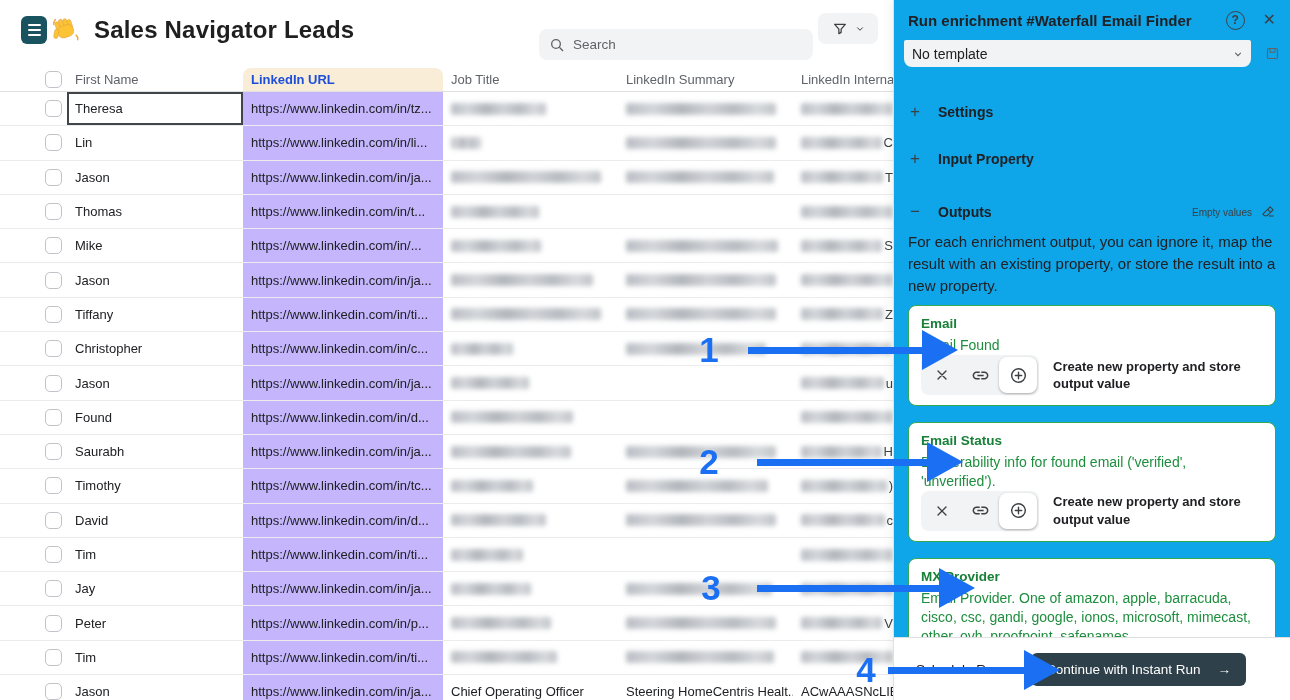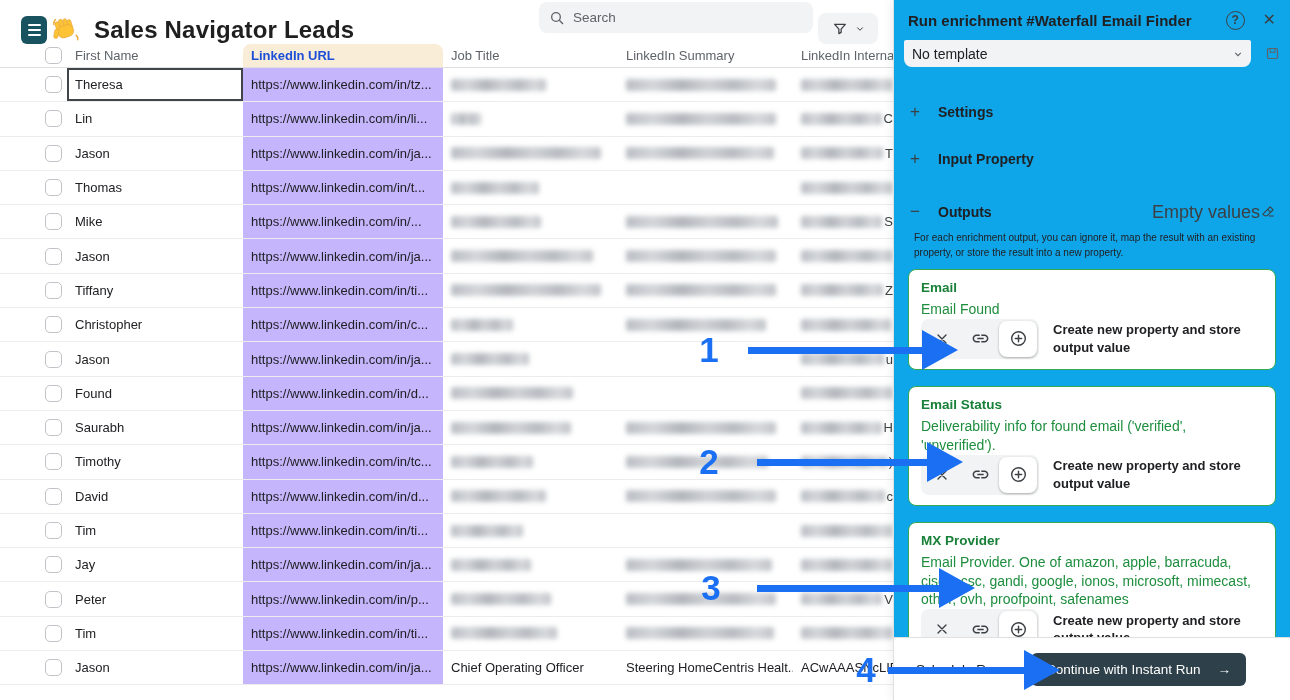--- a/index.html
+++ b/index.html
@@ -5,26 +5,26 @@
   * { margin:0; padding:0; box-sizing:border-box; }
   body { background:#fff; font-family:"Liberation Sans", sans-serif; }
   .app { position:relative; width:1290px; height:700px; overflow:hidden; background:#fff; color:#202124; }
 
   
   .toolbar { position:absolute; left:0; top:0; width:893px; height:60px; background:#fff; display:flex; align-items:center; }
   .menu-btn { position:absolute; left:21px; top:16px; width:26px; height:28px; border:none; border-radius:6px; background:#19535f; display:flex; flex-direction:column; align-items:center; justify-content:center; gap:3px; cursor:pointer; }
   .menu-btn span { display:block; width:13px; height:2px; background:#fff; border-radius:1px; }
   .wave { position:absolute; left:52px; top:17px; }
   .page-title { position:absolute; left:94px; top:16px; font-size:24px; font-weight:700; color:#1f1f1f; letter-spacing:.2px; }
-  .search-box { position:absolute; left:539px; top:2px; width:274px; height:31px; background:#f1f3f4; border-radius:8px; display:flex; align-items:center; padding:0 10px; gap:8px; }
+  .search-box { position:absolute; left:539px; top:29px; width:274px; height:31px; background:#f1f3f4; border-radius:8px; display:flex; align-items:center; padding:0 10px; gap:8px; }
   .search-box .ph { font-size:13.5px; color:#5f6368; }
   .filter-btn { position:absolute; left:818px; top:13px; width:60px; height:31px; background:#f1f3f4; border-radius:8px; display:flex; align-items:center; justify-content:center; gap:7px; cursor:pointer; }
 
   
-  .table { position:absolute; left:0; top:44px; width:893px; bottom:0; overflow:hidden; }
+  .table { position:absolute; left:0; top:68px; width:893px; bottom:0; overflow:hidden; }
   .thead, .trow { display:grid; grid-template-columns:67px 176px 200px 175px 175px 1fr; }
   .thead { height:24px; border-bottom:1px solid #e0e0e0; }
   .th { display:flex; align-items:center; font-size:13px; color:#5f6368; padding-left:8px; white-space:nowrap; overflow:hidden; }
   .th.hl { background:#f9edd8; border-radius:8px 8px 0 0; font-weight:700; color:#1d4ed8; }
   .trow { height:34.3px; border-bottom:1px solid #ececec; }
   .cell { display:flex; align-items:center; font-size:13px; color:#202124; padding-left:8px; white-space:nowrap; overflow:hidden; position:relative; }
   .cell.hl { background:#c4b5fd; }
   .cell.sel { box-shadow:inset 0 0 0 2px #404549; }
   .cb-cell { display:flex; align-items:center; justify-content:flex-end; padding-right:5px; }
   .checkbox { width:17px; height:17px; border:1.5px solid #c0c3c7; border-radius:5px; background:#fff; cursor:pointer; }
@@ -37,22 +37,22 @@
   .p-header { height:40px; display:flex; align-items:center; padding:0 14px; gap:18px; }
   .p-title { font-size:15px; font-weight:700; color:#202124; flex:1; white-space:nowrap; }
   .help-circle { width:19px; height:19px; border:1.7px solid #3c4043; border-radius:50%; font-size:12px; font-weight:700; color:#3c4043; display:flex; align-items:center; justify-content:center; cursor:pointer; flex:none; }
   .close-x { font-size:16px; color:#3c4043; cursor:pointer; flex:none; line-height:1; }
   .tpl-row { display:flex; align-items:center; padding:0 10px 0 10px; gap:14px; }
   .tpl-select { flex:1; height:27px; background:#f1f3f4; border-radius:2px 2px 8px 8px; display:flex; align-items:center; padding:0 8px; cursor:pointer; }
   .tpl-select .val { font-size:14px; color:#202124; flex:1; }
   .sec-row { display:flex; align-items:center; gap:16px; padding:0 14px; height:30px; }
   .sec-toggle { font-size:17px; color:#3c4043; width:14px; text-align:center; cursor:pointer; }
   .sec-label { font-size:14px; font-weight:700; color:#202124; flex:1; }
-  .sec-action { display:flex; align-items:center; font-size:18px; color:#3c4043; cursor:pointer; }
-  .outputs-help { margin:4px 20px 0; font-size:10px; line-height:1.45; color:#202124; }
+  .sec-action { display:flex; align-items:center; gap:8px; font-size:10px; color:#3c4043; cursor:pointer; }
+  .outputs-help { margin:4px 14px 0; font-size:15px; line-height:1.45; color:#202124; }
   .card { margin:0 14px; border:1px solid #34a853; border-radius:8px; padding:10px 12px; background:#fff; }
   .card + .card { margin-top:16px; }
   .card-name { font-size:13.5px; font-weight:700; color:#188038; }
   .card-desc { margin-top:5px; font-size:14px; line-height:1.35; color:#1e8e3e; }
   .card-controls { display:flex; align-items:center; gap:14px; }
   .btn-group { background:#f1f3f4; border-radius:8px; height:40px; display:flex; align-items:center; padding:0 2px; flex:none; }
   .slot { width:38px; height:36px; display:flex; align-items:center; justify-content:center; cursor:pointer; }
   .slot.selected { background:#fff; border-radius:8px; box-shadow:0 1px 2.5px rgba(0,0,0,.3); }
   .action-text { font-size:13px; font-weight:700; color:#202124; line-height:1.35; max-width:212px; }
   .p-footer { position:absolute; left:0; right:0; bottom:0; height:63px; border-top:1px solid #e0e0e0; background:#fff; display:flex; align-items:center; justify-content:flex-end; gap:30px; padding-right:44px; }

